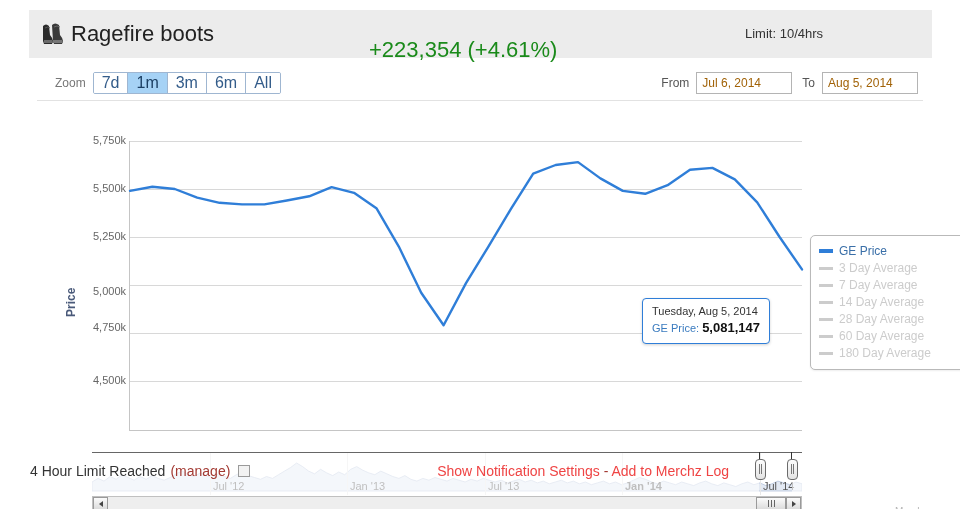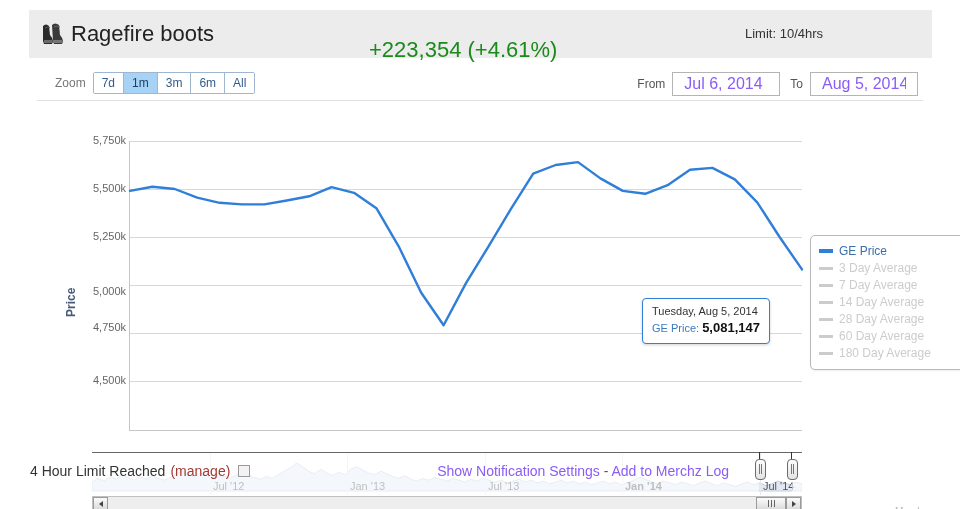--- a/index.html
+++ b/index.html
@@ -43,35 +43,35 @@
   .chart-panel{
     position:absolute;left:29px;top:62px;width:903px;height:390px;
     background:#ffffff;
   }
 
   
   .rangesel{position:absolute;left:26px;top:10px;display:flex;align-items:center;}
   .rangesel .zoomlbl{color:#777;font-size:12px;margin-right:7px;}
   .rangebtns{display:flex;border:1px solid #9fb6d1;border-radius:2px;overflow:hidden;}
   .rbtn{
-    padding:2px 8px;font-size:12px;color:#335c8a;
+    padding:2px 8px;font-size:16px;color:#335c8a;
     background:#ffffff;border-right:1px solid #9fb6d1;
     line-height:16px;cursor:pointer;text-align:center;
   }
   .rbtn:last-child{border-right:none;}
   .rbtn.sel{background:#a6d2f5;color:#1c3f63;}
 
   .daterange{
     position:absolute;right:14px;top:10px;display:flex;align-items:center;
     font-size:12px;color:#555;
   }
   .daterange .lab{margin:0 7px 0 0;color:#555;}
   .dateinput{
     border:1px solid #b4b4b4;background:#fff;
-    padding:2px 11px;font-size:16px;color:#8b5cf6;
+    padding:2px 5px;font-size:12px;color:#a16207;
     font-family:"Liberation Sans", sans-serif;
     line-height:16px;
   }
 
   .hrule{position:absolute;left:8px;top:38px;width:886px;height:1px;background:#e2e2e2;}
 
   
   .plot{
     position:absolute;left:100px;top:79px;width:672px;height:289px;
     border-left:1px solid #c5c5c5;border-bottom:1px solid #c5c5c5;
@@ -171,21 +171,21 @@
   }
   .manage-link{color:#a33a33;margin-left:5px;cursor:pointer;}
   .limit-check{
     margin-left:8px;width:12px;height:12px;
     border:1px solid #9a9a9a;background:#f2f2f2;box-sizing:border-box;cursor:pointer;
   }
   .footer-right{
     position:absolute;right:30px;top:463px;
     font-size:14px;color:#a33a33;white-space:nowrap;
   }
-  .footer-right a{color:#8b5cf6;text-decoration:none;cursor:pointer;}
+  .footer-right a{color:#ef4444;text-decoration:none;cursor:pointer;}
 
   .bottombar{
     position:absolute;left:365px;top:489px;width:229px;height:20px;
     background:#4f4f4f;overflow:hidden;
   }
   .bottombar-txt{
     position:absolute;left:10px;top:6px;
     font-size:14px;color:#ffffff;font-weight:bold;white-space:nowrap;
   }
 </style>

